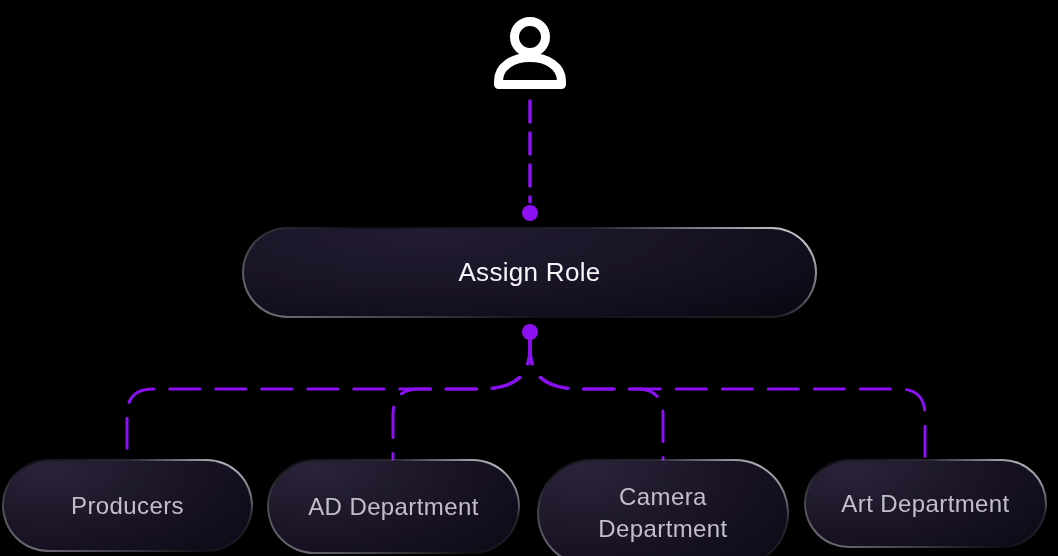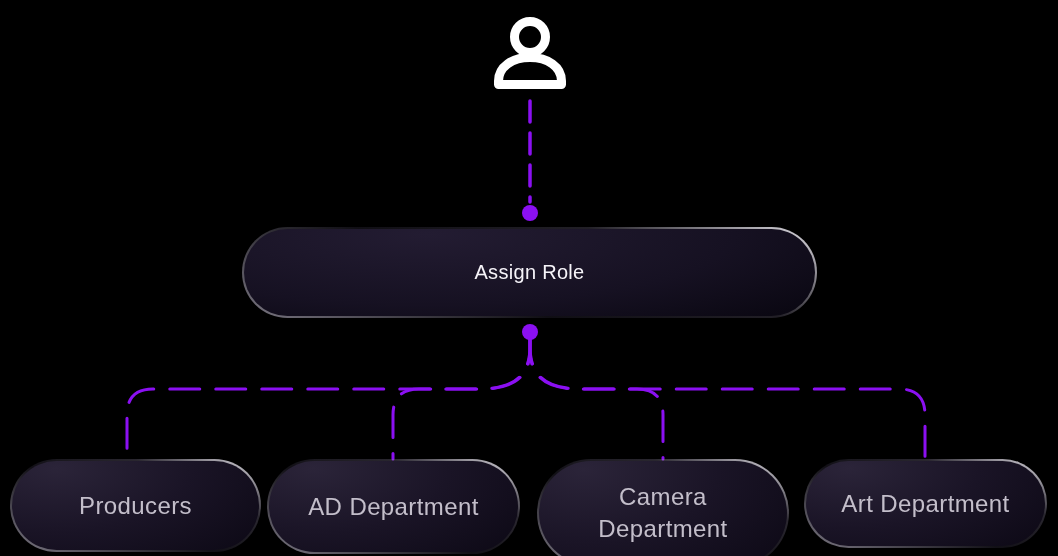--- a/index.html
+++ b/index.html
@@ -22,27 +22,27 @@
       linear-gradient(205deg, rgba(246,243,251,0.95) 0%, rgba(150,140,170,0.28) 28%, rgba(80,72,100,0.22) 55%, rgba(205,199,218,0.62) 100%) border-box;
     box-sizing:border-box;
   }
   .node.parent{
     left:242px;top:227px;width:575px;height:91px;
     background:
       radial-gradient(120% 180% at 32% 6%, #231c32 0%, #161122 45%, #0b0813 72%, #191328 100%) padding-box,
       linear-gradient(205deg, rgba(246,243,251,0.92) 0%, rgba(140,130,160,0.24) 30%, rgba(80,72,100,0.2) 60%, rgba(205,199,218,0.6) 100%) border-box;
   }
   .node.parent .label{
-    color:#f6f4f9;font-size:20px;font-weight:500;letter-spacing:0.3px;
+    color:#f6f4f9;font-size:26px;font-weight:500;letter-spacing:0.3px;
   }
   .node .label{
     color:#c3beca;font-size:24px;font-weight:300;letter-spacing:0.4px;line-height:1.33;
     padding:0 18px;
   }
-  .n-producers{left:10px;  top:459px;width:251px;height:93px;}
+  .n-producers{left:2px;  top:459px;width:251px;height:93px;}
   .n-ad       {left:267px;top:459px;width:253px;height:95px;}
   .n-camera   {left:537px;top:459px;width:252px;height:108px;}
   .n-art      {left:804px;top:459px;width:243px;height:89px;}
 </style>
 </head>
 <body>
 
 <div class="canvas">
 
   <svg class="wires" viewBox="0 0 1058 556" aria-hidden="true">

